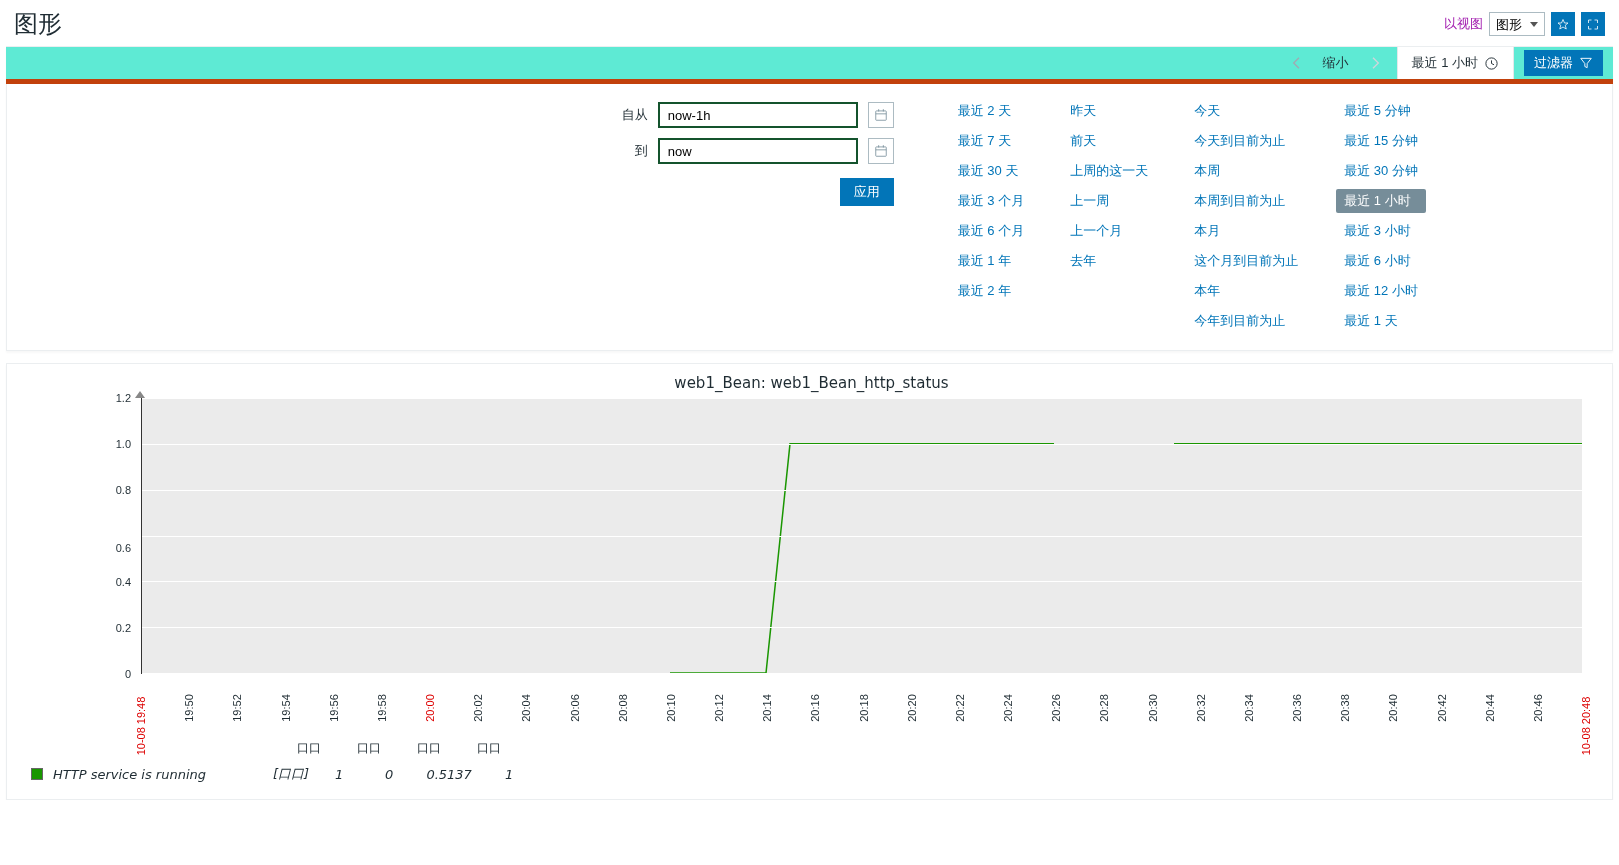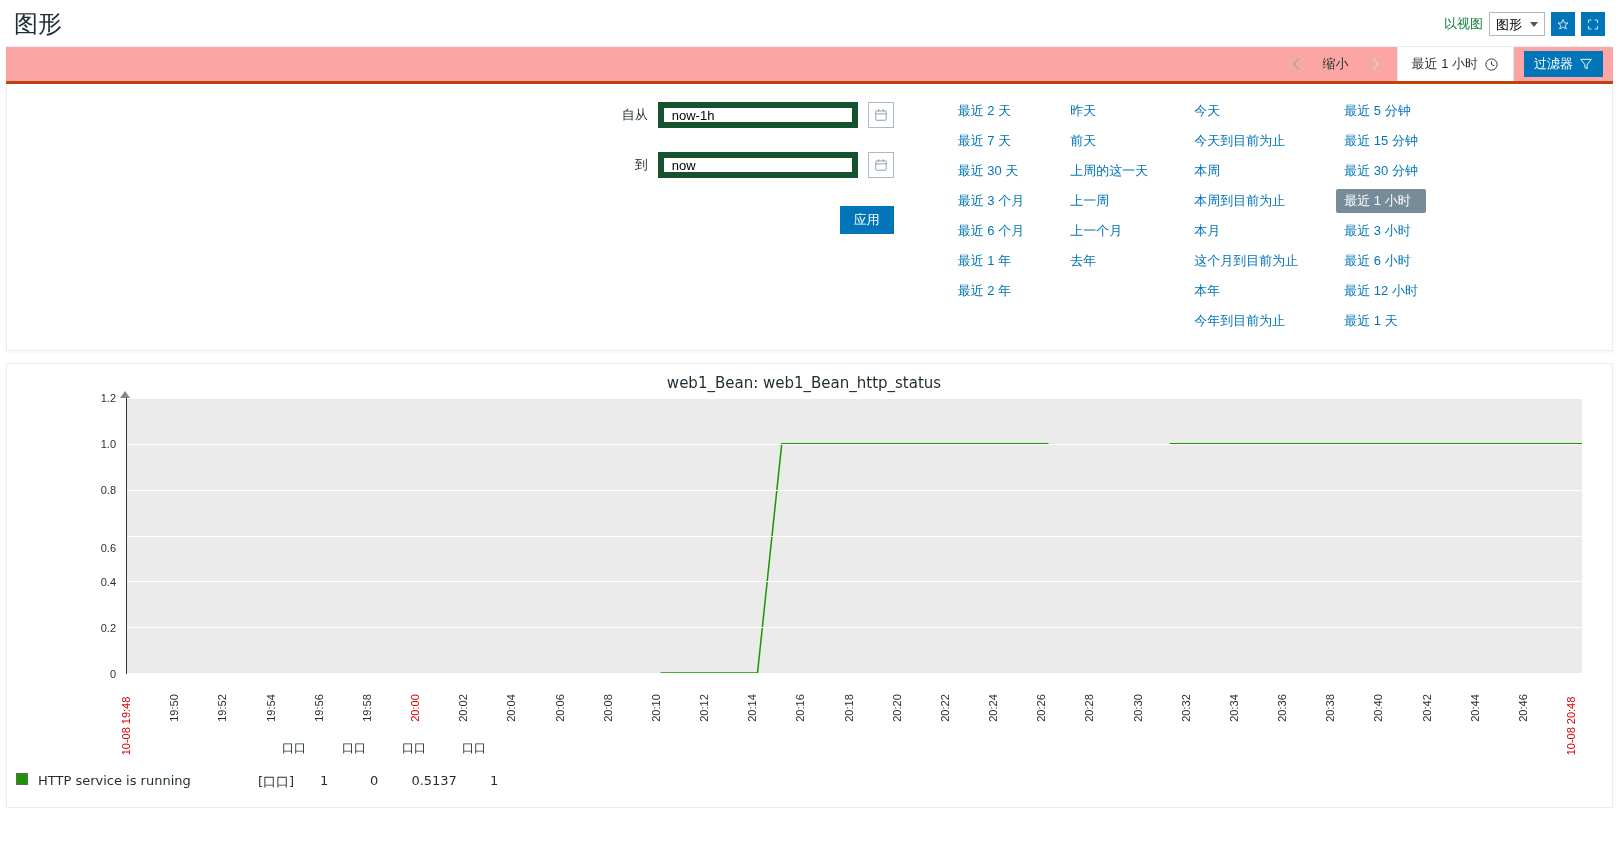--- a/index.html
+++ b/index.html
@@ -36,21 +36,21 @@
     font-size: 24px;
     font-weight: 400;
     margin: 0;
     color: #1f2c33;
   }
   .header-right {
     display: flex;
     align-items: center;
     gap: 6px;
   }
-  .header-right label { color: #15803d; }
+  .header-right label { color: #a21caf; }
   .select {
     height: 24px;
     border: 1px solid #acbbc2;
     background: #fff;
     font-size: 13px;
     padding: 0 22px 0 6px;
     appearance: none;
     position: relative;
   }
   .select-wrap { position: relative; display: inline-block; }
@@ -70,23 +70,23 @@
     display: inline-flex;
     align-items: center;
     justify-content: center;
     border: none;
     cursor: pointer;
   }
   .sq-btn svg { width: 15px; height: 15px; fill: none; stroke: #fff; stroke-width: 1.6; }
 
   
   .toolbar {
-    background: #fca5a5;
+    background: #5eead4;
     border-top: 1px solid #ebeef0;
-    border-bottom: 3px solid #c2410c;
+    border-bottom: 5px solid #c2410c;
     display: flex;
     justify-content: flex-end;
     align-items: stretch;
     padding: 0 10px;
     height: 38px;
     gap: 0;
     margin: 0 6px;
     box-shadow: 0 2px 2px rgba(0,0,0,0.03);
   }
   .tb-group { display: flex; align-items: center; }
@@ -125,28 +125,28 @@
     border-top: none;
     padding: 18px 26px 20px 26px;
     display: flex;
     box-shadow: 0 2px 2px rgba(0,0,0,0.03);
   }
   .panel-left {
     flex: 0 0 58%;
     display: flex;
     flex-direction: column;
     align-items: flex-end;
-    gap: 24px;
+    gap: 10px;
     padding-right: 40px;
   }
   .field-row { display: flex; align-items: center; gap: 10px; }
   .field-row label { width: 40px; text-align: right; }
   .field-row input[type=text] {
     width: 200px; height: 26px;
-    border: 6px solid #14532d;
+    border: 2px solid #14532d;
     padding: 0 8px;
     font-size: 13px;
   }
   .cal-btn {
     width: 26px; height: 26px;
     border: 1px solid #acbbc2;
     background: #fff;
     display: inline-flex; align-items: center; justify-content: center;
     cursor: pointer;
   }
@@ -185,21 +185,21 @@
     padding: 3px 8px;
     border-radius: 2px;
     margin: -3px -8px;
   }
 
   
   .chart-card {
     margin: 12px 6px 0 6px;
     background: #fff;
     border: 1px solid #ebeef0;
-    padding: 10px 14px 16px 3px;
+    padding: 10px 14px 16px 18px;
     position: relative;
     box-shadow: 0 2px 2px rgba(0,0,0,0.03);
   }
   .chart-title {
     text-align: center;
     font-family: "DejaVu Sans", Arial, sans-serif;
     font-size: 15px;
     color: #1f2c33;
     margin-bottom: 6px;
   }
@@ -239,21 +239,21 @@
   .y-arrow {
     position: absolute; left: 44px; top: -7px;
     width: 0; height: 0;
     border-left: 5px solid transparent;
     border-right: 5px solid transparent;
     border-bottom: 7px solid #888;
   }
 
   
   .legend { margin: 12px 0 0 6px; font-family: "DejaVu Sans", Arial, sans-serif; font-size: 13px; }
-  .legend-row { display: flex; gap: 10px; margin-top: 16px;}
+  .legend-row { display: flex; align-items: center; gap: 10px; margin-top: 8px; font-style: italic;}
   .legend-headers { display:flex; gap: 20px; margin-left: 258px; font-size: 12px;}
   .lg-box { width: 12px; height: 12px; border: 1px solid #666; display: inline-block; }
   .lg-box.green { background: var(--green); }
   .lg-box.yellow { background: #fff; border-color: #d97f00; border-radius: 50%; position:relative;}
   .lg-box.yellow::after{content:"";position:absolute;inset:2px;border-radius:50%;background:#ffcc66;}
   .stat { display:inline-block; width: 40px; text-align: center; }
 
   .watermark {
     position: absolute;
     right: 18px;

